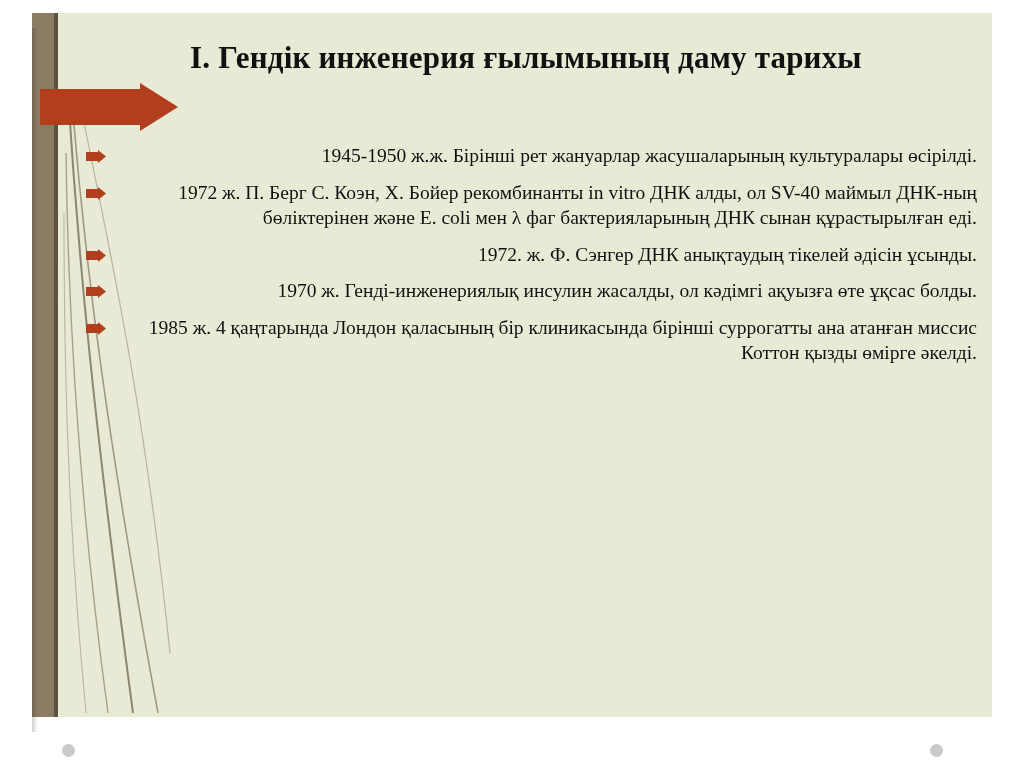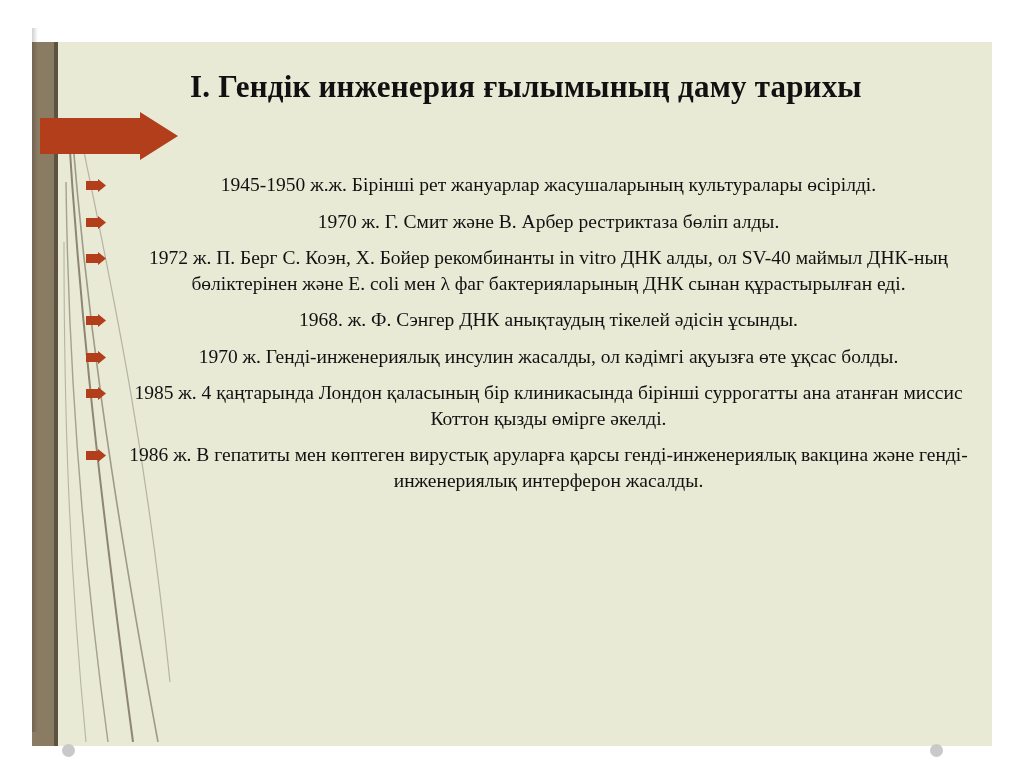--- a/index.html
+++ b/index.html
@@ -33,21 +33,21 @@
     position: absolute;
     left: 0; bottom: 0;
     width: 1024px; height: 35px;
     background: #ffffff;
   }
 
   
   .canvas {
     position: absolute;
     left: 32px;
-    top: 42px;
+    top: 13px;
     width: 960px;
     height: 704px;
     background: #e8ead6;
     overflow: hidden;
   }
 
   
   .left-band {
     position: absolute;
     left: 0;
@@ -117,21 +117,21 @@
   .bullet-row .marker {
     position: absolute;
     left: 24px;
     top: 7px;
     width: 20px;
     height: 13px;
     display: block;
   }
   .bullet-row .text {
     display: block;
-    text-align: center;
+    text-align: right;
   }
 
   
   .dot {
     position: absolute;
     width: 13px;
     height: 13px;
     border-radius: 50%;
     background: #c9c9c9;
   }
@@ -175,62 +175,50 @@
     <div class="bullets">
 
       <div class="bullet-row">
         <svg class="marker" viewBox="0 0 20 13">
           <polygon points="0,2 12,2 12,0 20,6.5 12,13 12,11 0,11" fill="#b23e1b"></polygon>
         </svg>
         <span class="text">1945-1950 ж.ж. Бірінші рет жануарлар жасушаларының  культуралары өсірілді.</span>
       </div>
 
 
-      <div class="bullet-row">
-        <svg class="marker" viewBox="0 0 20 13">
-          <polygon points="0,2 12,2 12,0 20,6.5 12,13 12,11 0,11" fill="#b23e1b"></polygon>
-        </svg>
-        <span class="text">1970 ж. Г. Смит және В. Арбер рестриктаза бөліп алды.</span>
-      </div>
 
       <div class="bullet-row">
         <svg class="marker" viewBox="0 0 20 13">
           <polygon points="0,2 12,2 12,0 20,6.5 12,13 12,11 0,11" fill="#b23e1b"></polygon>
         </svg>
         <span class="text">1972 ж.  П. Берг С. Коэн, Х. Бойер рекомбинанты in vitro ДНК алды, ол SV-40 маймыл ДНК-ның бөліктерінен және E. coli мен λ фаг бактерияларының ДНК сынан құрастырылған еді.</span>
       </div>
 
       <div class="bullet-row">
         <svg class="marker" viewBox="0 0 20 13">
           <polygon points="0,2 12,2 12,0 20,6.5 12,13 12,11 0,11" fill="#b23e1b"></polygon>
         </svg>
-        <span class="text">1968.  ж. Ф. Сэнгер ДНК анықтаудың тікелей әдісін ұсынды.</span>
+        <span class="text">1972.  ж. Ф. Сэнгер ДНК анықтаудың тікелей әдісін ұсынды.</span>
       </div>
 
       <div class="bullet-row">
         <svg class="marker" viewBox="0 0 20 13">
           <polygon points="0,2 12,2 12,0 20,6.5 12,13 12,11 0,11" fill="#b23e1b"></polygon>
         </svg>
         <span class="text">1970 ж. Генді-инженериялық инсулин жасалды, ол кәдімгі ақуызға өте ұқсас болды.</span>
       </div>
 
 
       <div class="bullet-row">
         <svg class="marker" viewBox="0 0 20 13">
           <polygon points="0,2 12,2 12,0 20,6.5 12,13 12,11 0,11" fill="#b23e1b"></polygon>
         </svg>
         <span class="text">1985 ж. 4 қаңтарында Лондон қаласының бір клиникасында бірінші суррогатты ана атанған миссис Коттон қызды өмірге әкелді.</span>
       </div>
 
-      <div class="bullet-row">
-        <svg class="marker" viewBox="0 0 20 13">
-          <polygon points="0,2 12,2 12,0 20,6.5 12,13 12,11 0,11" fill="#b23e1b"></polygon>
-        </svg>
-        <span class="text">1986 ж. В гепатиты мен көптеген вирустық аруларға қарсы генді-инженериялық вакцина және генді-инженериялық интерферон жасалды.</span>
-      </div>
 
     </div>
   </div>
 
   <div class="corner-shadow-left"></div>
 
   <div class="dot dot-left"></div>
   <div class="dot dot-right"></div>
 
 </div>

